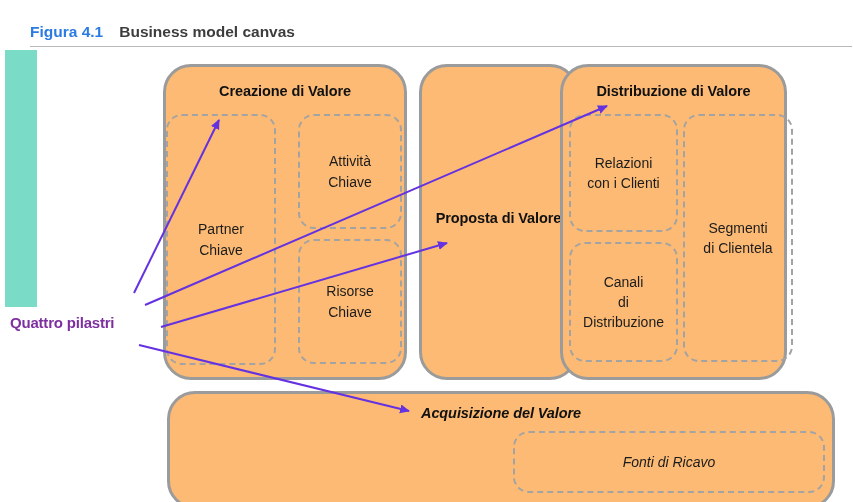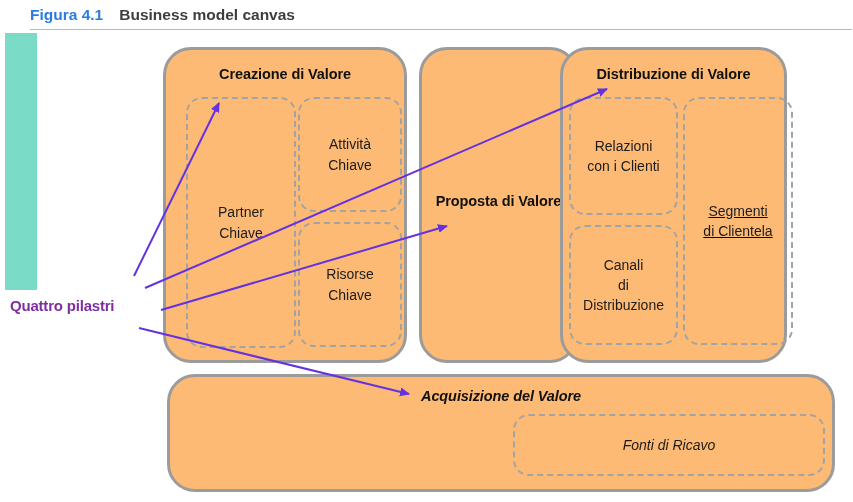--- a/index.html
+++ b/index.html
@@ -3,21 +3,21 @@
 <meta charset="utf-8">
 <style>
   html, body { margin: 0; padding: 0; }
   body {
     width: 853px; height: 502px;
     background: #ffffff;
     font-family: "Liberation Sans", sans-serif;
     position: relative;
     overflow: hidden;
   }
-  .page { position: absolute; inset: 0; }
+  .page { position: absolute; inset: 0; margin-top: 17px; }
 
   
   .fig-header {
     position: absolute; left: 30px; top: 6px;
     font-size: 15.5px; font-weight: bold; white-space: nowrap;
   }
   .fig-label { color: #2b7ce2; margin-right: 16px; }
   .fig-title { color: #3d3d3d; }
   .header-rule {
     position: absolute; left: 30px; top: 29px;
@@ -64,28 +64,28 @@
     box-sizing: border-box;
     display: flex; align-items: center; justify-content: center;
   }
   .cell-label {
     font-size: 14px; color: #1c1c1c;
     text-align: center; line-height: 1.45;
     white-space: pre-line;
   }
 
   
-  .cell.partner    { left: 20px;  top: 47px;  width: 110px; height: 251px; align-items: center; }
+  .cell.partner    { left: 0;  top: 47px;  width: 110px; height: 251px; align-items: center; }
   .cell.activities { left: 132px; top: 47px;  width: 104px; height: 115px; }
   .cell.resources  { left: 132px; top: 172px; width: 104px; height: 125px; }
 
   
   .cell.relations  { left: 6px;   top: 47px;  width: 109px; height: 118px; }
   .cell.channels   { left: 6px;   top: 175px; width: 109px; height: 120px; }
-  .cell.segments   { left: 120px; top: 47px;  width: 110px; height: 248px; text-decoration: underline; }
+  .cell.segments   { left: 120px; top: 47px;  width: 110px; height: 248px; }
 
   
   .cell.costs      { left: 8px;   top: 37px;  width: 322px; height: 62px; }
   .cell.revenues   { left: 343px; top: 37px;  width: 312px; height: 62px; }
 
   
   .arrows {
     position: absolute; left: 0; top: 0;
     width: 853px; height: 502px;
     z-index: 5; pointer-events: none;

